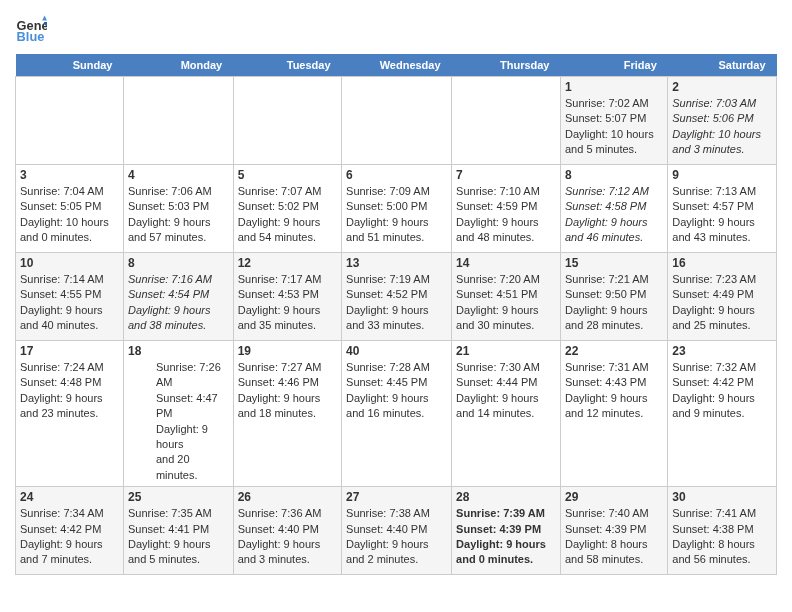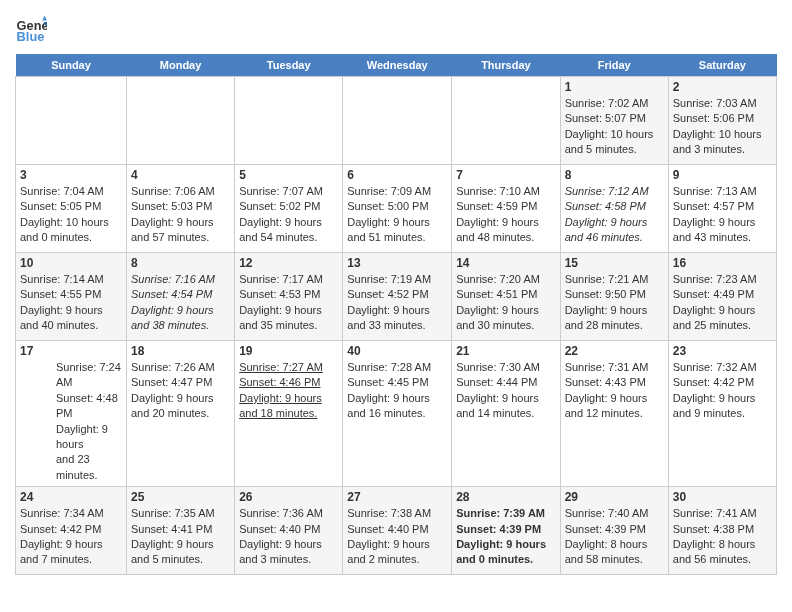--- a/index.html
+++ b/index.html
@@ -43,22 +43,22 @@
       color: #555;
     }
     .calendar {
       width: 100%;
       border-collapse: collapse;
       font-size: 10px;
     }
     .calendar th {
       background: #4a7fc1;
       color: white;
-      padding: 5px 0;
-      text-align: center;
+      padding: 5px 11px;
+      text-align: right;
       font-size: 11px;
       font-weight: bold;
     }
     .calendar td {
       border: 1px solid #ccc;
       vertical-align: top;
       padding: 3px 4px;
       height: 88px;
       width: 113px;
     }
@@ -124,21 +124,21 @@
           <td class="empty-cell"></td>
           <td>
             <span class="day-num">1</span>
             <div class="day-info" style="white-space: pre-line;">Sunrise: 7:02 AM
 Sunset: 5:07 PM
 Daylight: 10 hours
 and 5 minutes.</div>
           </td>
           <td>
             <span class="day-num">2</span>
-            <div class="day-info" style="white-space: pre-line;">Sunrise: 7:03 AM
+            <div class="day-info" style="white-space: pre-line; font-style: italic;">Sunrise: 7:03 AM
 Sunset: 5:06 PM
 Daylight: 10 hours
 and 3 minutes.</div>
           </td>
         </tr>
         <tr>
           <td>
             <span class="day-num">3</span>
             <div class="day-info" style="white-space: pre-line;">Sunrise: 7:04 AM
 Sunset: 5:05 PM
@@ -235,35 +235,35 @@
             <span class="day-num">16</span>
             <div class="day-info" style="white-space: pre-line;">Sunrise: 7:23 AM
 Sunset: 4:49 PM
 Daylight: 9 hours
 and 25 minutes.</div>
           </td>
         </tr>
         <tr>
           <td>
             <span class="day-num">17</span>
-            <div class="day-info" style="white-space: pre-line; margin-left: 36px;">Sunrise: 7:24 AM
+            <div class="day-info" style="white-space: pre-line;">Sunrise: 7:24 AM
 Sunset: 4:48 PM
 Daylight: 9 hours
 and 23 minutes.</div>
           </td>
           <td>
             <span class="day-num">18</span>
-            <div class="day-info" style="white-space: pre-line;">Sunrise: 7:26 AM
+            <div class="day-info" style="white-space: pre-line; margin-left: 28px;">Sunrise: 7:26 AM
 Sunset: 4:47 PM
 Daylight: 9 hours
 and 20 minutes.</div>
           </td>
           <td>
             <span class="day-num">19</span>
-            <div class="day-info" style="white-space: pre-line; text-decoration: underline;">Sunrise: 7:27 AM
+            <div class="day-info" style="white-space: pre-line;">Sunrise: 7:27 AM
 Sunset: 4:46 PM
 Daylight: 9 hours
 and 18 minutes.</div>
           </td>
           <td>
             <span class="day-num">40</span>
             <div class="day-info" style="white-space: pre-line;">Sunrise: 7:28 AM
 Sunset: 4:45 PM
 Daylight: 9 hours
 and 16 minutes.</div>

